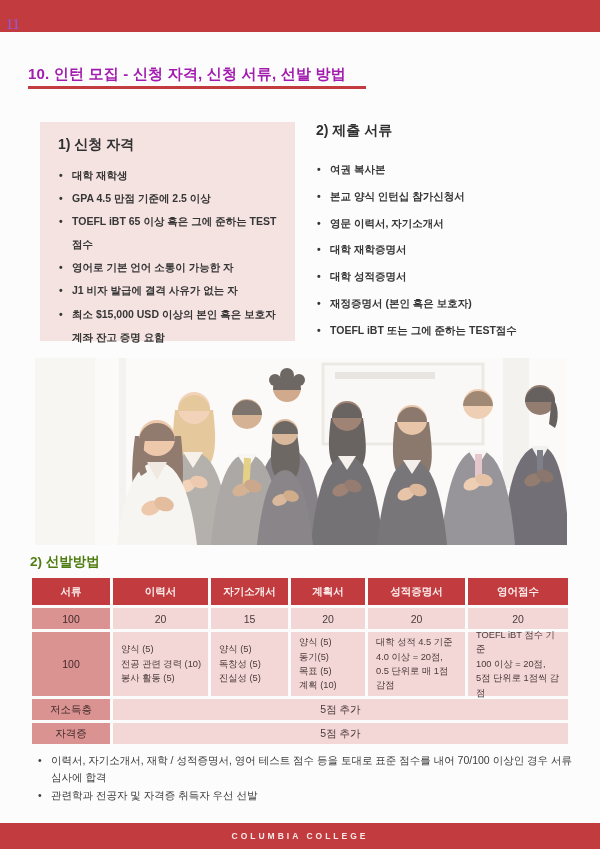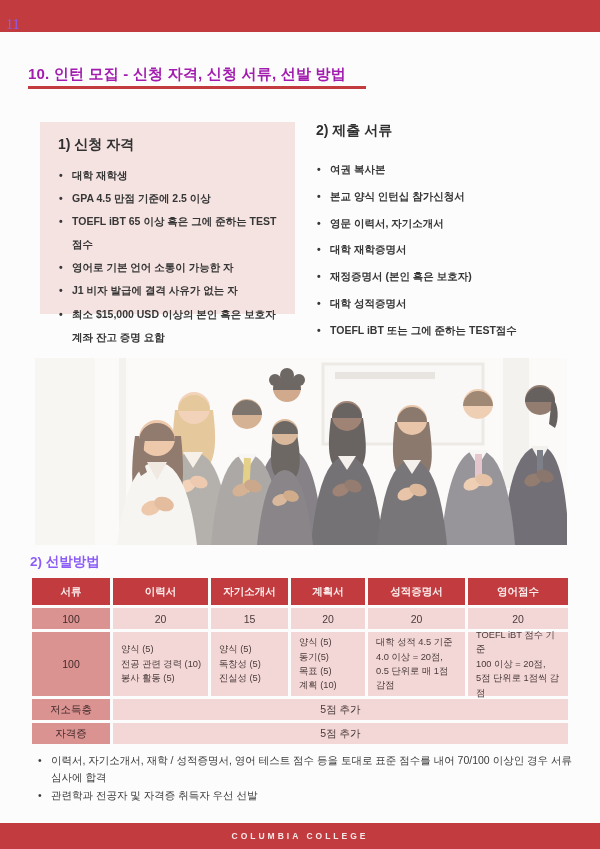--- a/index.html
+++ b/index.html
@@ -15,21 +15,21 @@
 
   
   .doc-title {
     position: absolute; left: 28px; top: 57px; width: 540px;
     font-size: 15px; font-weight: 700; color: #a21caf; letter-spacing: 0.2px; margin-top: 8px;
   }
   .title-underline { position: absolute; left: 28px; top: 86px; width: 338px; height: 3px; background: #C23B3F; }
 
   
   .qual-panel {
-    position: absolute; left: 40px; top: 122px; width: 255px; height: 192px;
+    position: absolute; left: 40px; top: 122px; width: 255px; height: 219px;
     background: #F5E3E1; padding: 14px 16px 10px 18px;
   }
   .panel-heading { font-size: 14px; font-weight: 700; color: #303030; margin-bottom: 10px; }
   ul.bullets { list-style: none; }
   ul.bullets li {
     position: relative; padding-left: 14px;
     font-size: 10.5px; font-weight: 700; color: #363636; line-height: 2.2;
   }
   ul.bullets li::before { content: "•"; position: absolute; left: 1px; top: 0; color: #363636; }
 
@@ -40,21 +40,21 @@
   
   .photo {
     position: absolute; left: 35px; top: 358px; width: 532px; height: 187px;
     overflow: hidden; background: #FAF8F5;
   }
   .photo svg { display: block; }
 
   
   .sel-heading {
     position: absolute; left: 30px; top: 553px;
-    font-size: 13.5px; font-weight: 700; color: #8b5cf6;
+    font-size: 13.5px; font-weight: 700; color: #4d7c0f;
   }
 
   .score-table {
     position: absolute; left: 32px; top: 578px;
     display: grid;
     grid-template-columns: 78px 95px 77px 74px 97px 100px;
     grid-template-rows: 27px 21px 64px 21px 21px;
     gap: 3px;
     border-radius: 12px;
   }
@@ -113,22 +113,22 @@
     </ul>
   </div>
 
   <div class="docs-col">
     <div class="panel-heading">2) 제출 서류</div>
     <ul class="bullets">
       <li>여권 복사본</li>
       <li>본교 양식 인턴십 참가신청서</li>
       <li>영문 이력서, 자기소개서</li>
       <li>대학 재학증명서</li>
+      <li>대학 성적증명서</li>
       <li>재정증명서 (본인 혹은 보호자)</li>
-      <li>대학 성적증명서</li>
       <li>TOEFL iBT 또는 그에 준하는 TEST점수</li>
     </ul>
   </div>
 
   <div class="photo">
     <svg width="532" height="187" viewBox="0 0 532 187" xmlns="http://www.w3.org/2000/svg">
 
       <rect width="532" height="187" fill="#FAF8F5"></rect>
       <rect x="84" y="0" width="7" height="187" fill="#EFEBE6"></rect>
       <rect x="0" y="0" width="60" height="187" fill="#F4F1ED"></rect>

